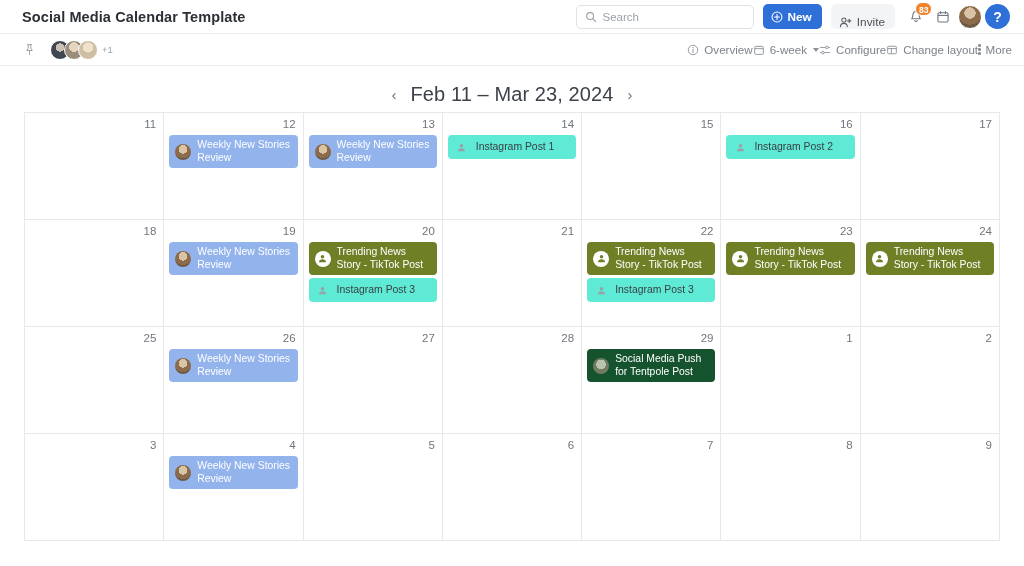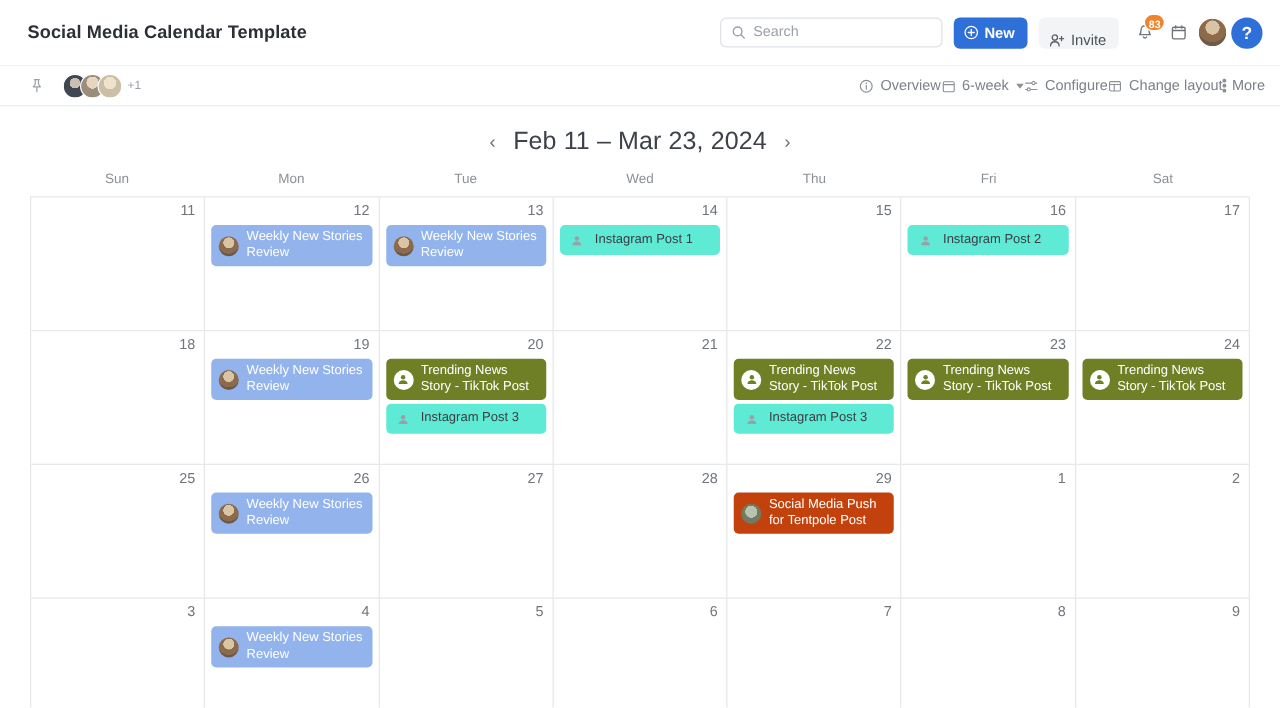--- a/index.html
+++ b/index.html
@@ -6,21 +6,21 @@
   html, body {
     width: 1024px; height: 566px;
     background: #ffffff;
     font-family: "Liberation Sans", sans-serif;
     color: #33373d;
     overflow: hidden;
   }
 
   
   .topbar {
-    height: 53px;
+    height: 34px;
     display: flex; align-items: center;
     padding: 0 14px 0 22px;
     border-bottom: 1px solid #eceef0;
     background: #fff;
   }
   .app-title {
     font-size: 14.5px; font-weight: 700; color: #2b2f36;
     letter-spacing: .1px; white-space: nowrap;
   }
   .topbar-right {
@@ -126,21 +126,21 @@
   }
   .ev-title { overflow: hidden; }
   .ev .badge {
     width: 16px; height: 16px; border-radius: 50%; flex: none;
     display: flex; align-items: center; justify-content: center;
   }
   .ev-blue  { background: #92b3ec; color: #ffffff; }
   .ev-blue .badge { background: radial-gradient(circle at 50% 33%, #d9c4a4 0 32%, #8c6b4c 33% 64%, #6b5946 65% 100%); }
   .ev-green { background: #6f7f26; color: #ffffff; }
   .ev-green .badge { background: #ffffff; }
-  .ev-orange{ background: #c2410c; color: #ffffff; }
+  .ev-orange{ background: #14532d; color: #ffffff; }
   .ev-orange .badge { background: radial-gradient(circle at 50% 40%, #b9c4b0 0 38%, #6f7c62 39% 100%); }
   .ev-grey  { background: #5eead4; color: #3a3e45; }
   .ev-grey .badge { background: transparent; }
 </style>
 </head>
 <body>
 
 <div class="topbar">
   <div class="app-title">Social Media Calendar Template</div>
 
@@ -259,29 +259,20 @@
   </div>
 </div>
 
 <div class="datenav">
   <span class="nav-arrow">‹</span>
   <span class="date-range">Feb 11 – Mar 23, 2024</span>
   <span class="nav-arrow">›</span>
 </div>
 
 <div class="cal-wrap">
-  <div class="dow-row" id="dow-row">
-      <div class="dow">Sun</div>
-      <div class="dow">Mon</div>
-      <div class="dow">Tue</div>
-      <div class="dow">Wed</div>
-      <div class="dow">Thu</div>
-      <div class="dow">Fri</div>
-      <div class="dow">Sat</div>
-    </div>
   <div class="grid" id="cal-grid">
       <div class="week">
         <div class="cell">
           <div class="daynum">11</div>
           <div class="events"></div>
         </div>
         <div class="cell">
           <div class="daynum">12</div>
           <div class="events">
             <div class="ev ev-blue">

